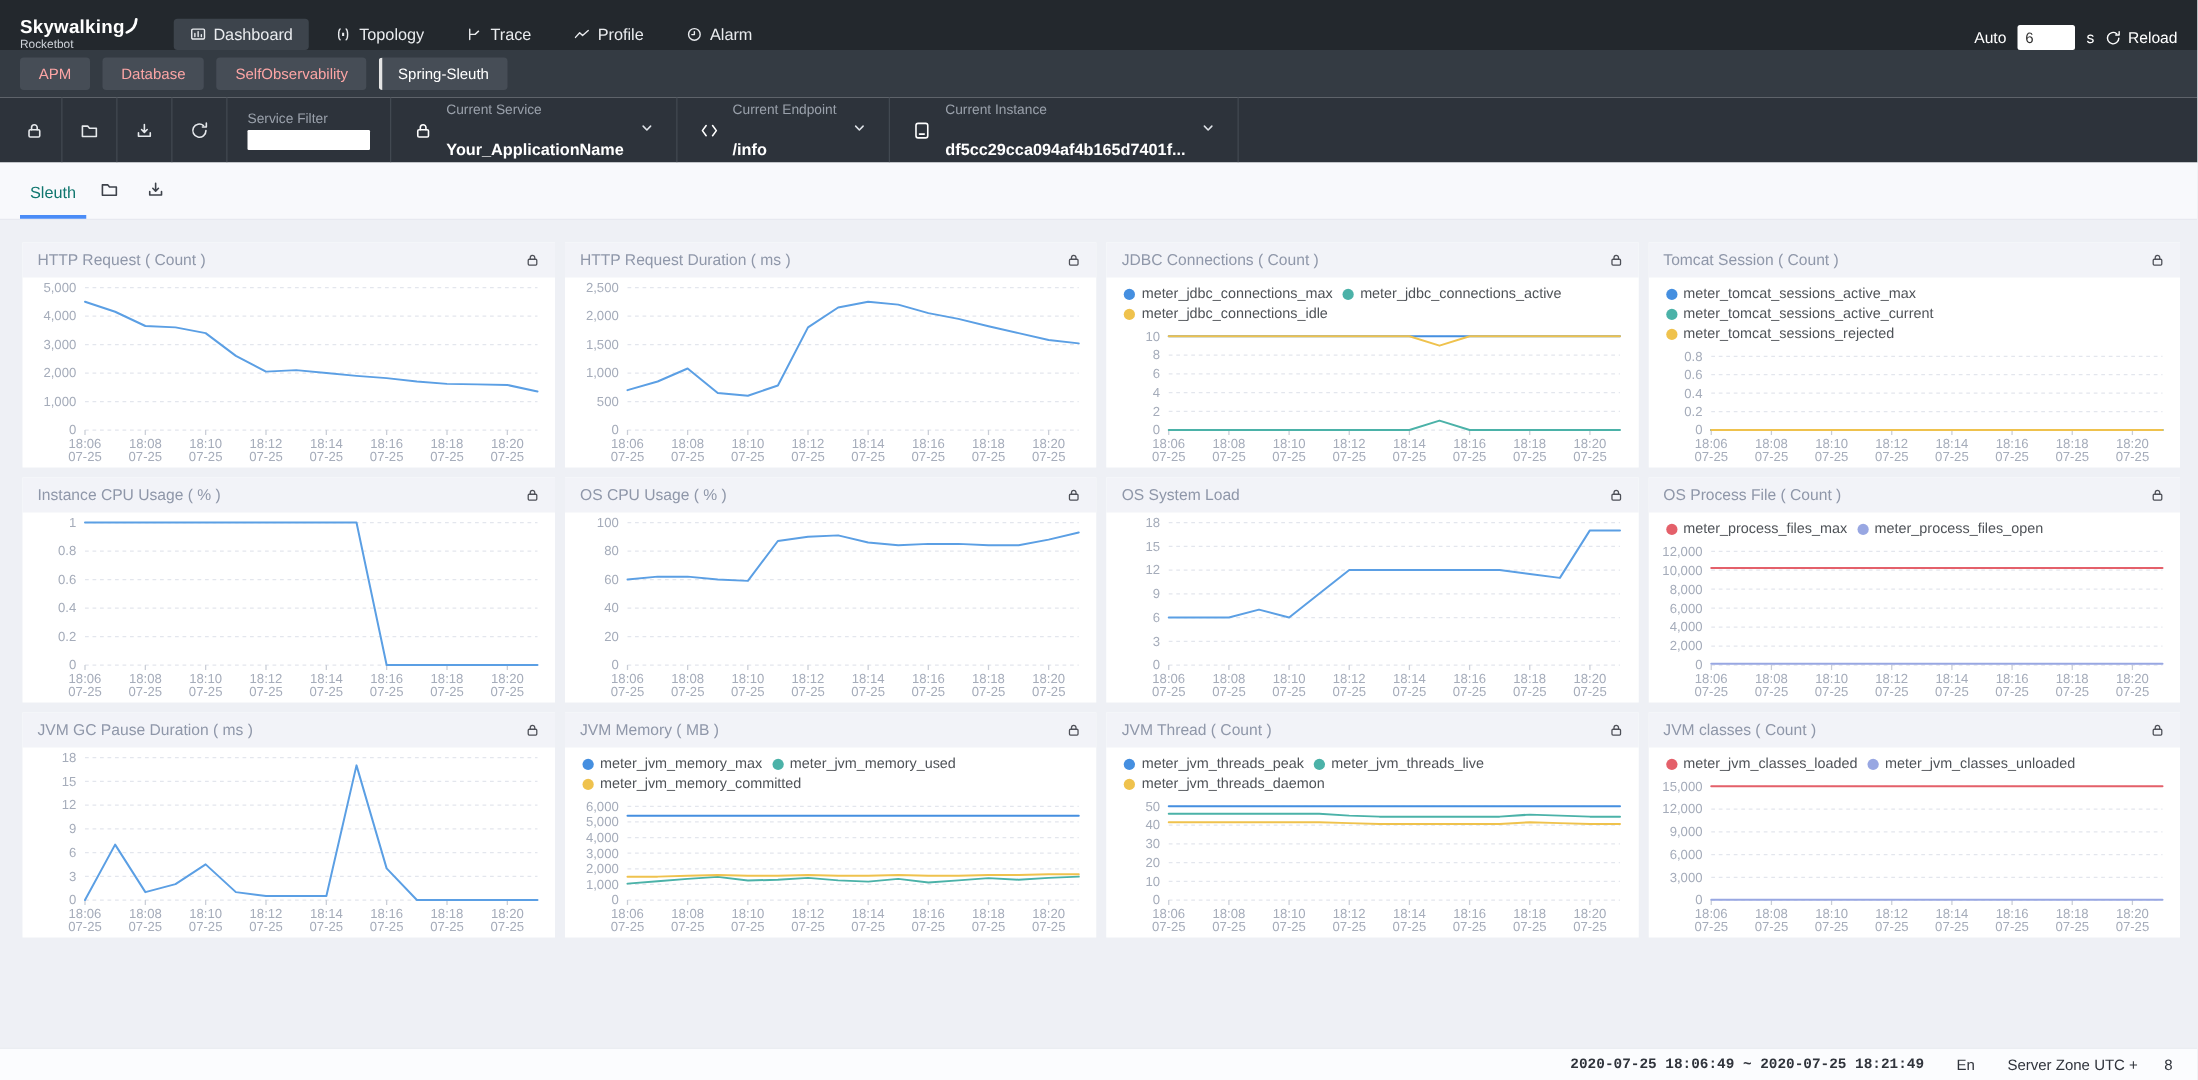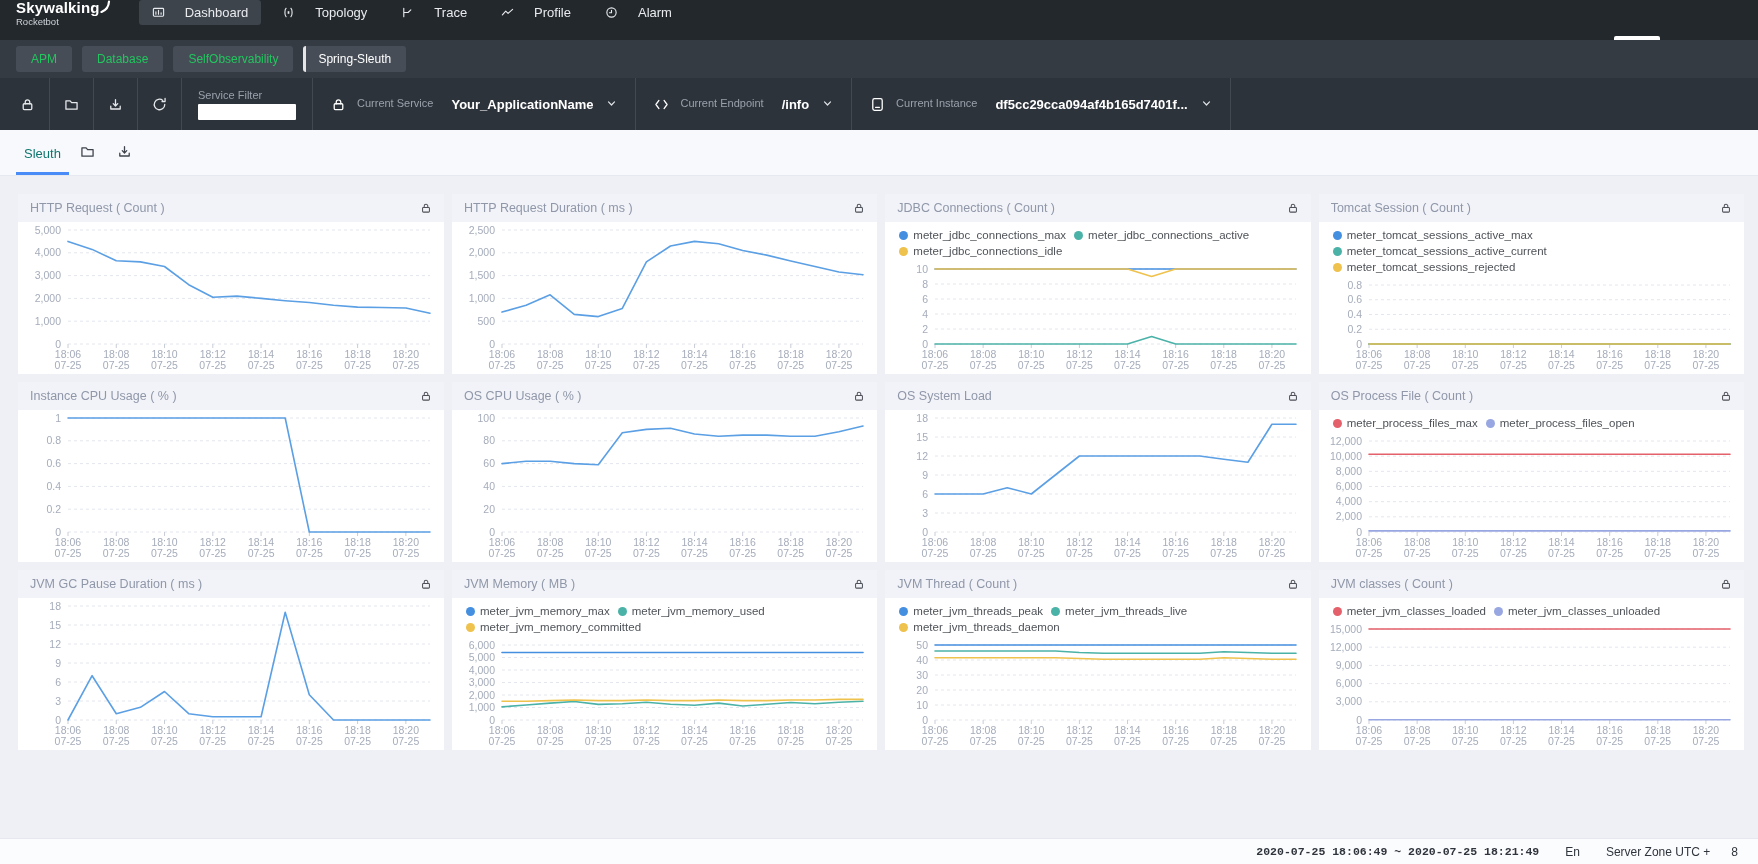--- a/index.html
+++ b/index.html
@@ -5,48 +5,48 @@
   * { box-sizing: border-box; margin: 0; padding: 0; }
   html,body { width:1758px; height:864px; }
   body {
     display:flex; flex-direction:column; overflow:hidden;
     background:#eef0f5; font-family:"Liberation Sans", sans-serif;
   }
   .icn { display:inline-flex; align-items:center; }
   .icn svg { display:block; }
 
   
-  .topbar { height:40px; background:#23282d; display:flex; align-items:flex-start; padding:0 16px; color:#fff; flex:none; }
+  .topbar { height:40px; background:#23282d; display:flex; align-items:flex-end; padding:0 16px; color:#fff; flex:none; }
   .logo { display:flex; flex-direction:column; line-height:1; margin-right:28px; }
   .logo-line { display:flex; align-items:flex-start; }
   .logo-title { font-size:15px; font-weight:700; letter-spacing:.2px; }
   .logo-sub { font-size:9.5px; color:#ced3d9; margin-top:2px; }
   .main-nav { display:flex; align-items:center; }
-  .nav-item { display:flex; align-items:center; gap:20px; padding:5px 13px; margin-right:8px; border-radius:3px; font-size:13px; color:#e9ebee; cursor:pointer; }
+  .nav-item { display:flex; align-items:center; gap:6px; padding:5px 13px; margin-right:8px; border-radius:3px; font-size:13px; color:#e9ebee; cursor:pointer; }
   .nav-item.active { background:#3d444c; }
   .topbar-right { margin-left:auto; display:flex; align-items:center; gap:9px; font-size:12.5px;margin-top:36px; }
   .auto-input { width:46px; height:20px; border:none; border-radius:2px; padding:0 6px; font-size:12px; color:#333; background:#fff; font-family:inherit; }
   .reload-btn { display:flex; align-items:center; gap:5px; background:none; border:none; color:#fff; font-size:12.5px; cursor:pointer; font-family:inherit; }
 
   
   .subnav { height:38px; background:#343b43; display:flex; align-items:center; padding:0 16px; gap:10px; flex:none; }
-  .group-btn { background:#464d56; color:#22c55e; border:none; border-radius:3px; padding:6px 15px; font-size:12px; cursor:pointer; font-family:inherit; }
+  .group-btn { background:#464d56; color:#fca5a5; border:none; border-radius:3px; padding:6px 15px; font-size:12px; cursor:pointer; font-family:inherit; }
   .group-btn.active { color:#fff; border-left:3px solid #e5e5e5; padding-left:12px; }
 
   
   .toolbar { height:52px; background:#2d333b; display:flex; padding:0 6px; flex:none; color:#fff; }
   .tool-icons { display:flex; align-items:center; height:100%; }
   .tbtn { background:none; border:none; color:#e6e9ec; padding:0 14px; cursor:pointer; height:100%; display:flex; align-items:center; }
   .vdiv { width:1px; height:52px; background:#424951; flex:none; }
   .sfilter { display:flex; flex-direction:column; justify-content:center; padding:0 16px; gap:3px; }
   .sfilter-label { font-size:11px; color:#9aa1ab; }
   .sfilter-input { width:98px; height:16px; border:none; border-radius:1px; background:#fff; font-size:11px; padding:0 4px; color:#333; font-family:inherit; }
   .selectors { display:flex; align-items:center; height:100%; }
   .selector { display:flex; align-items:center; gap:11px; padding:0 18px; cursor:pointer; height:100%; }
-  .sel-labels { display:flex; flex-direction:row; gap:18px; }
+  .sel-labels { display:flex; flex-direction:column; gap:18px; }
   .sel-label { font-size:11px; color:#9aa1ab; }
   .sel-value { font-size:13px; font-weight:700; color:#fff; }
   .chev { color:#dfe3e8; margin-left:2px; }
 
   
   .tabs-row { height:46px; background:#f8f9fc; border-bottom:1px solid #e7e9f0; display:flex; align-items:flex-end; padding:0 16px; flex:none; }
   .tab { color:#0f766e; font-size:13px; padding:0 8px 11px; border-bottom:3px solid #4a8cf7; cursor:pointer;text-align:center; }
   .tabicon-btn { background:none; border:none; padding:0 11px 13px; color:#3e434b; cursor:pointer; }
 
   

